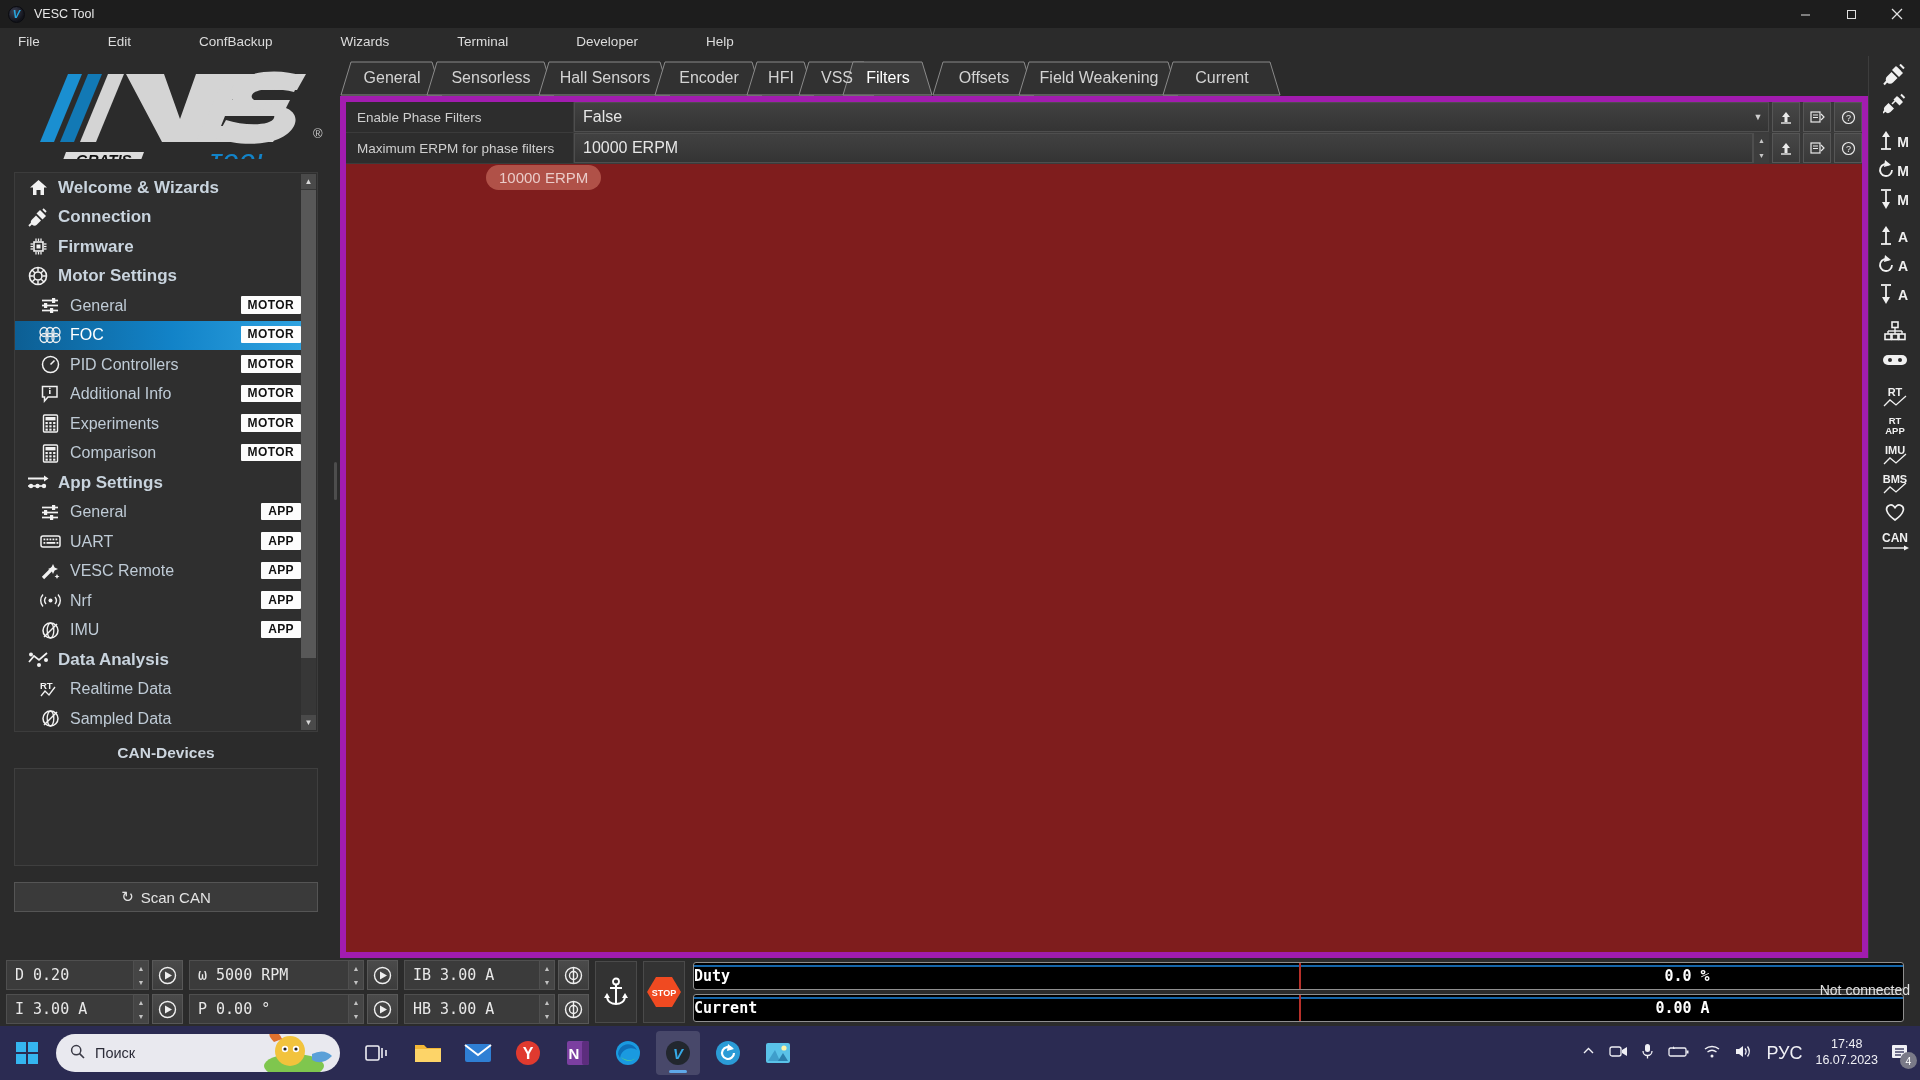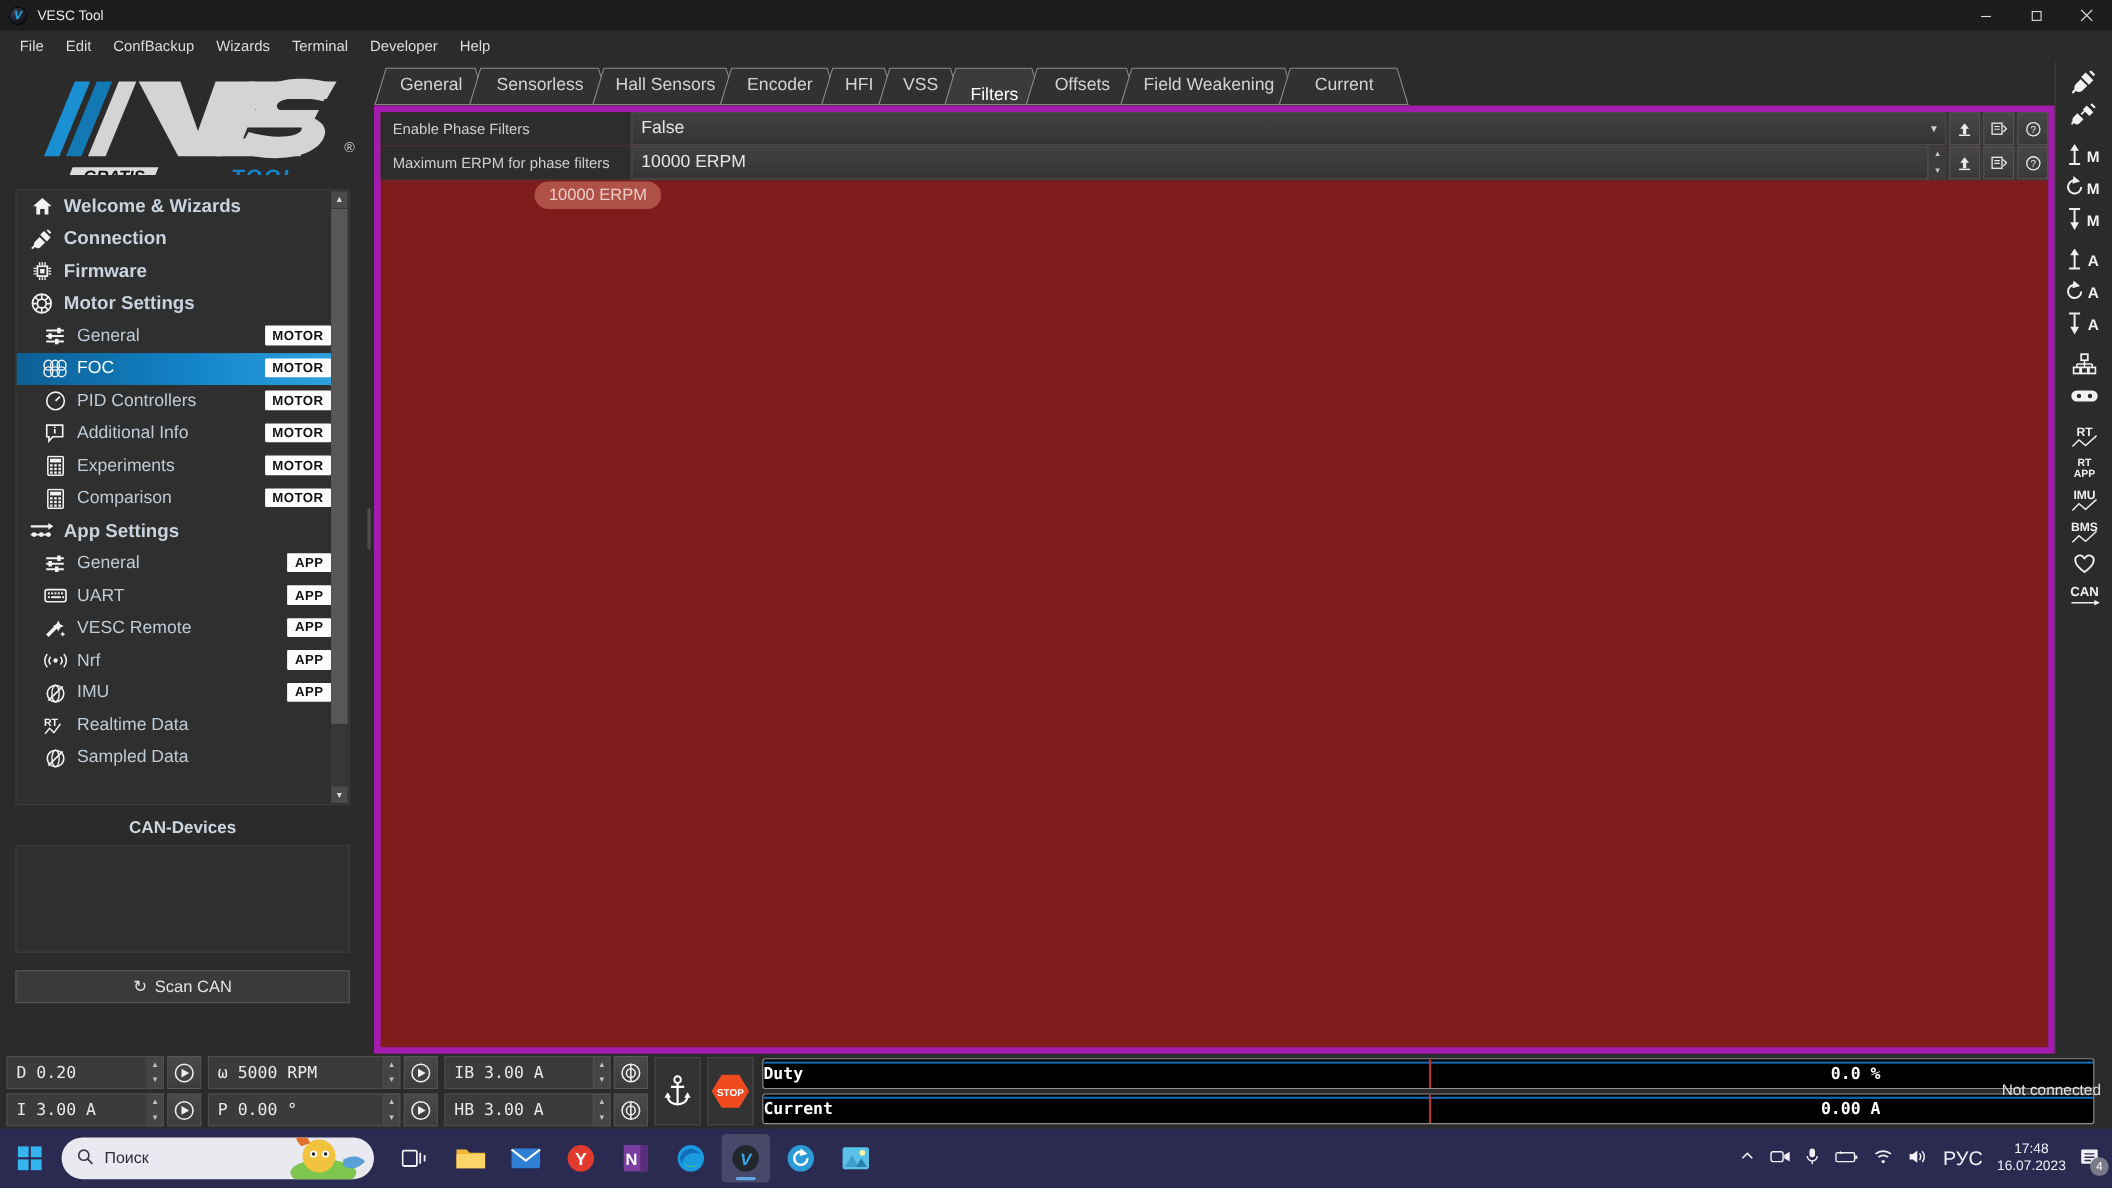--- a/index.html
+++ b/index.html
@@ -23,21 +23,21 @@
     border: 1px solid #0a0b10; }
   .tb-title { color: #e8e8e8; font-size: 12.5px; margin-left: 9px; }
   .tb-btns { margin-left: auto; display: flex; height: 28px; }
   .tb-btn { width: 46px; height: 28px; display: flex; align-items: center;
     justify-content: center; color: #e0e0e0; font-size: 13px; }
   .tb-btn svg { display:block; }
 
   
   .menubar {
     position: absolute; top: 28px; left: 0; width: 1920px; height: 26px;
-    background: #2b2b2b; display: flex; align-items: center; padding-left: 8px;
+    background: #2b2b2b; display: flex; align-items: center; padding-left: 8px; gap: 48px;
   }
   .menu-item { color: #dcdcdc; font-size: 13.5px; padding: 3px 10px; }
 
   
   .leftpanel {
     position: absolute; top: 56px; left: 0; width: 332px; bottom: 122px;
     background: #2b2b2b;
   }
   .logo-wrap { position: relative; height: 108px; }
   .logo-svg { position: absolute; left: 14px; top: 8px; }
@@ -471,20 +471,31 @@
             <span class="nav-ico">
               <svg width="19" height="19" viewBox="0 0 19 19">
                 <circle cx="9.5" cy="9.5" r="7.5" fill="none" stroke="#f2f2f2" stroke-width="1.5"></circle>
                 <ellipse cx="9.5" cy="9.5" rx="3.3" ry="7.5" fill="none" stroke="#f2f2f2" stroke-width="1.3"></ellipse>
                 <line x1="3" y1="16" x2="16" y2="3" stroke="#f2f2f2" stroke-width="1.5"></line>
               </svg>
             </span>
             <span class="nav-label">IMU</span>
             <span class="badge">APP</span>
           </div>
+          <div class="nav-row top">
+            <span class="nav-ico">
+              <svg width="21" height="17" viewBox="0 0 21 17">
+                <polyline points="1,11 6,5 11,9 19,2" fill="none" stroke="#f2f2f2" stroke-width="1.7"></polyline>
+                <circle cx="3" cy="3.5" r="2" fill="#f2f2f2"></circle>
+                <circle cx="11" cy="14" r="2" fill="#f2f2f2"></circle>
+                <circle cx="18" cy="9" r="2" fill="#f2f2f2"></circle>
+              </svg>
+            </span>
+            <span class="nav-label">Data Analysis</span>
+          </div>
           <div class="nav-row sub">
             <span class="nav-ico">
               <svg width="22" height="18" viewBox="0 0 22 18">
                 <text x="1" y="9" font-size="9.5" font-weight="bold" fill="#f2f2f2" font-family="'Liberation Sans',sans-serif">RT</text>
                 <polyline points="2,16 6,11 10,15 16,7" fill="none" stroke="#f2f2f2" stroke-width="1.3"></polyline>
               </svg>
             </span>
             <span class="nav-label">Realtime Data</span>
           </div>
           <div class="nav-row sub">
@@ -546,21 +557,21 @@
             <path d="M1 35 L11 2 H58 L68 35 Z" fill="#313131" stroke="#8a8a8a" stroke-width="1"></path>
           </svg>
           <span>HFI</span>
         </div>
         <div class="tab" style="left: 458px; width: 78px;">
           <svg class="shape" width="78" height="36" viewBox="0 0 78 36" preserveAspectRatio="none">
             <path d="M1 35 L11 2 H66 L76 35 Z" fill="#313131" stroke="#8a8a8a" stroke-width="1"></path>
           </svg>
           <span>VSS</span>
         </div>
-        <div class="tab selected" style="left: 518px; width: 92px; align-items: flex-end;">
+        <div class="tab selected" style="left: 502px; width: 92px;">
           <svg class="shape" width="92" height="36" viewBox="0 0 92 36" preserveAspectRatio="none">
             <path d="M1 35 L11 2 H80 L90 35 Z" fill="#3b3b3b" stroke="#8a8a8a" stroke-width="1"></path>
           </svg>
           <span>Filters</span>
         </div>
         <div class="tab" style="left: 592px; width: 104px;">
           <svg class="shape" width="104" height="36" viewBox="0 0 104 36" preserveAspectRatio="none">
             <path d="M1 35 L11 2 H92 L102 35 Z" fill="#313131" stroke="#8a8a8a" stroke-width="1"></path>
           </svg>
           <span>Offsets</span>

